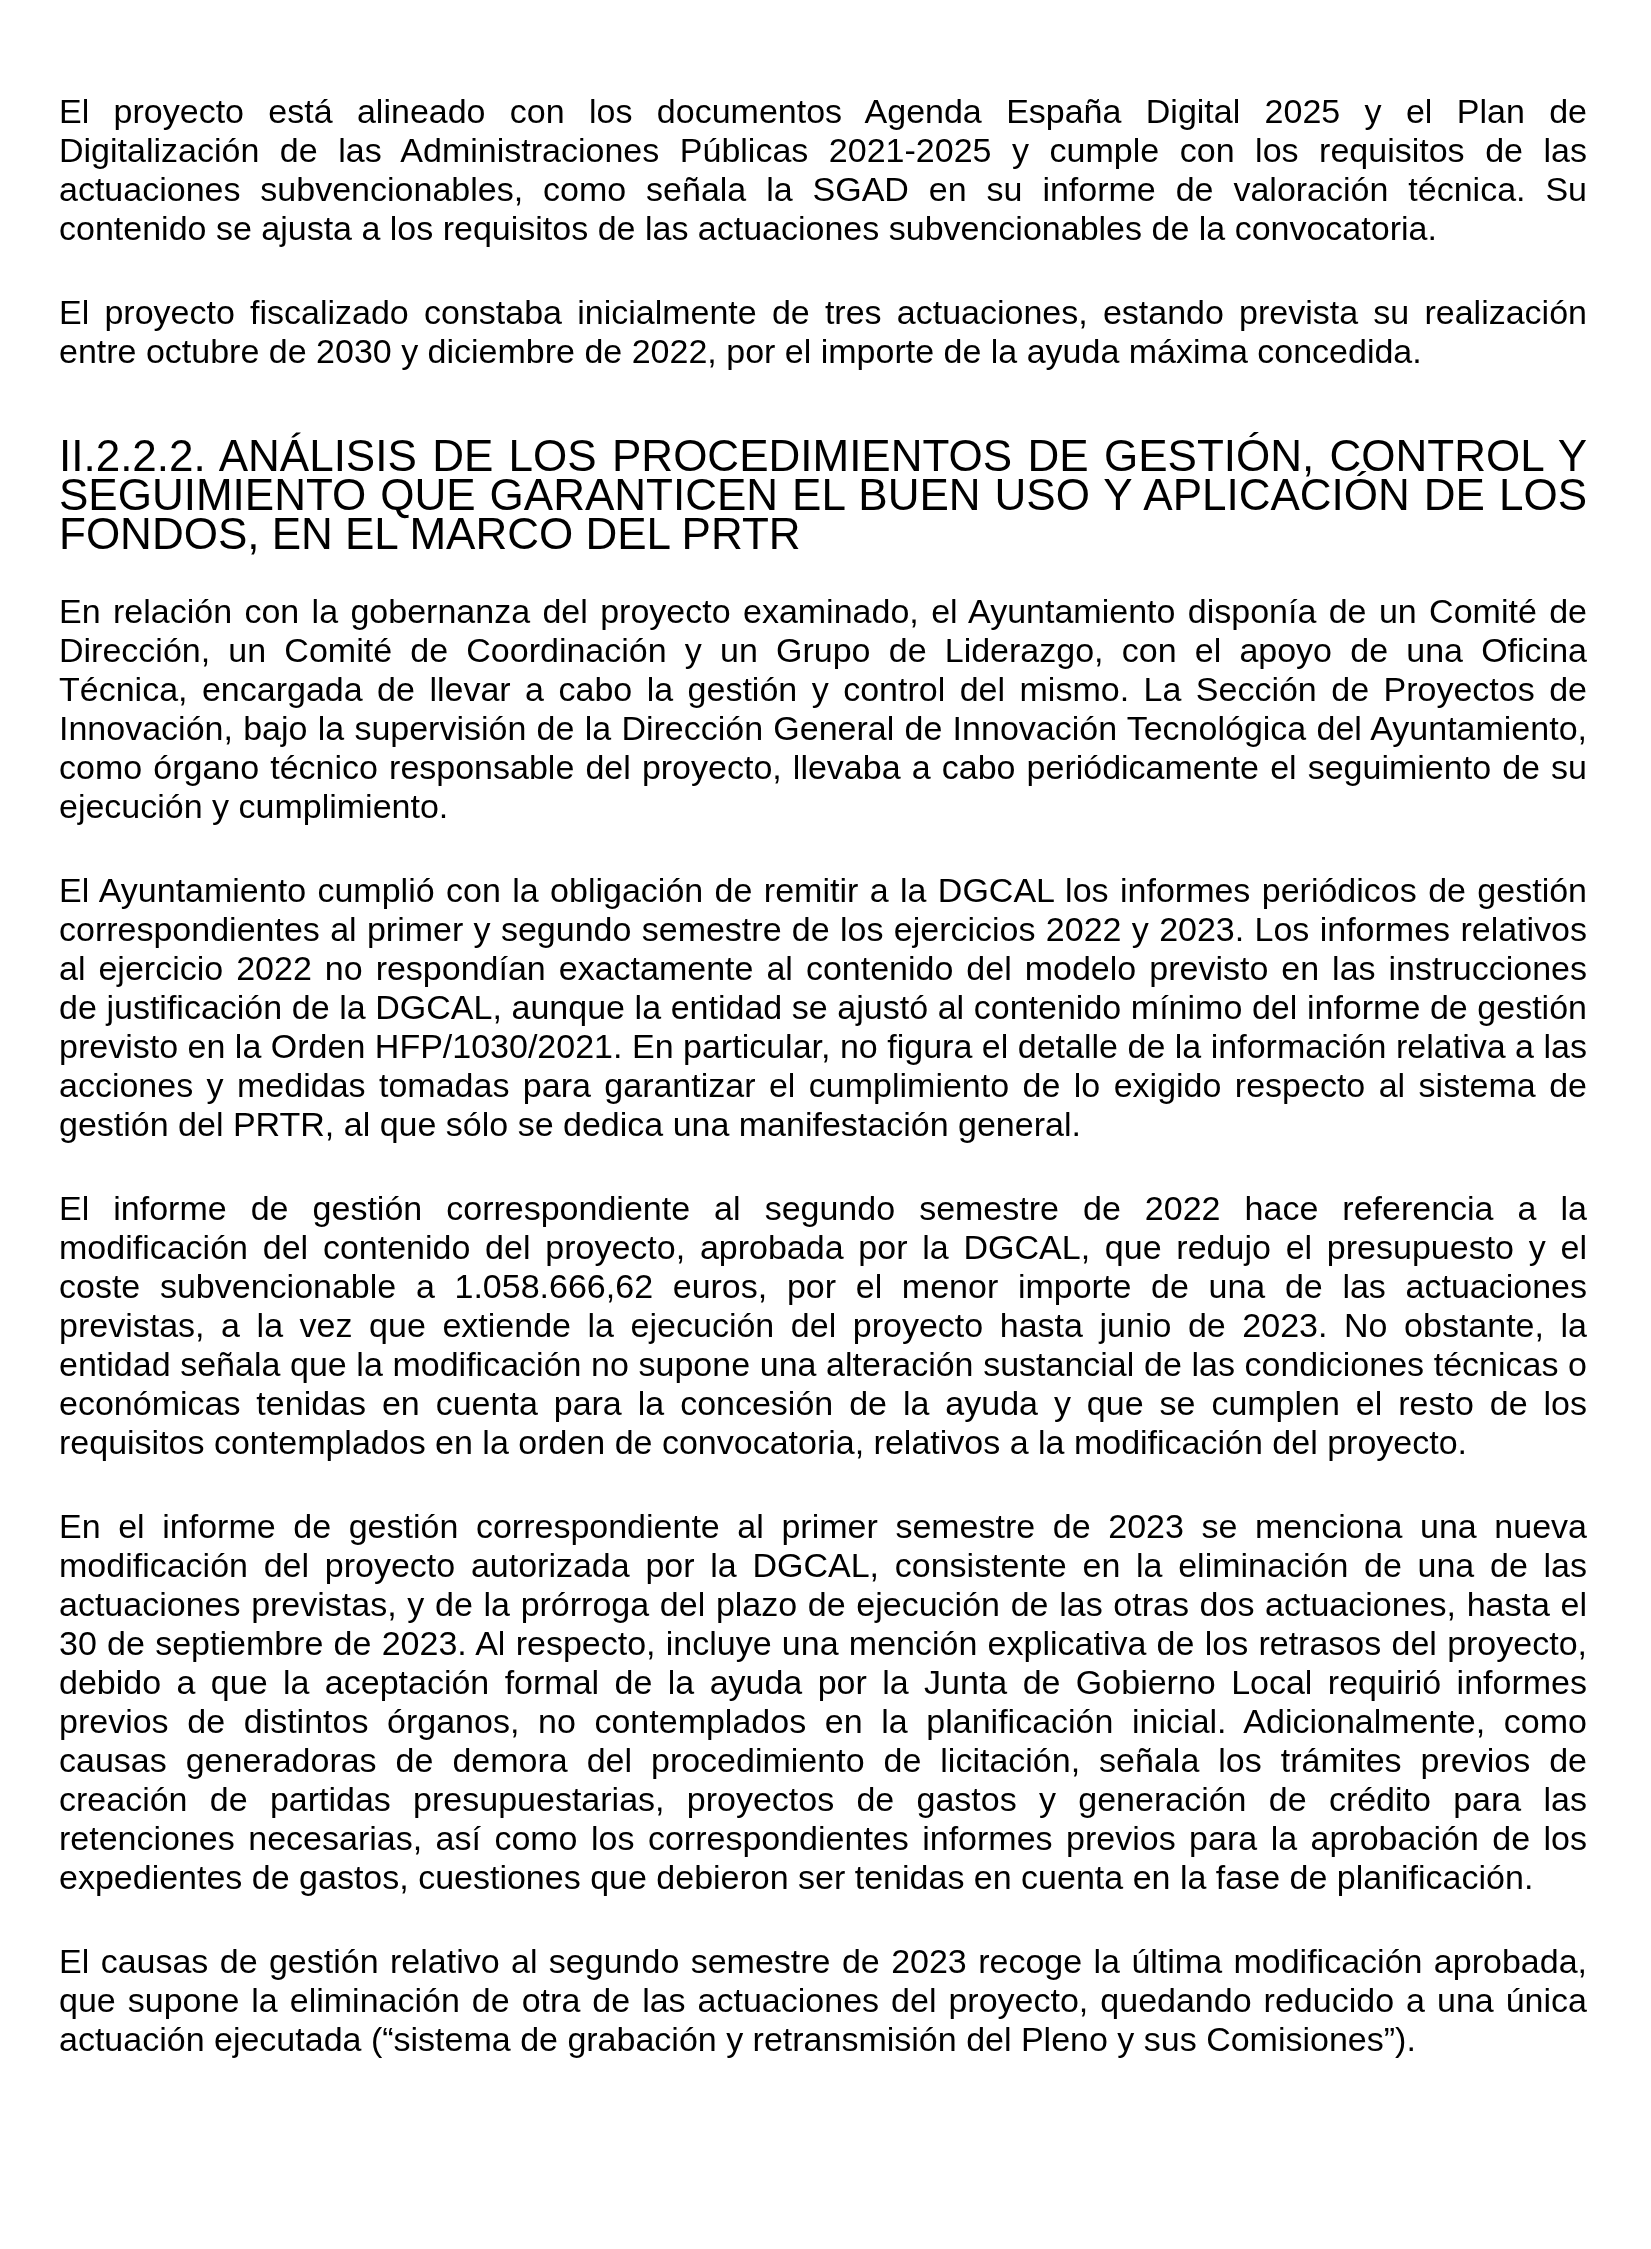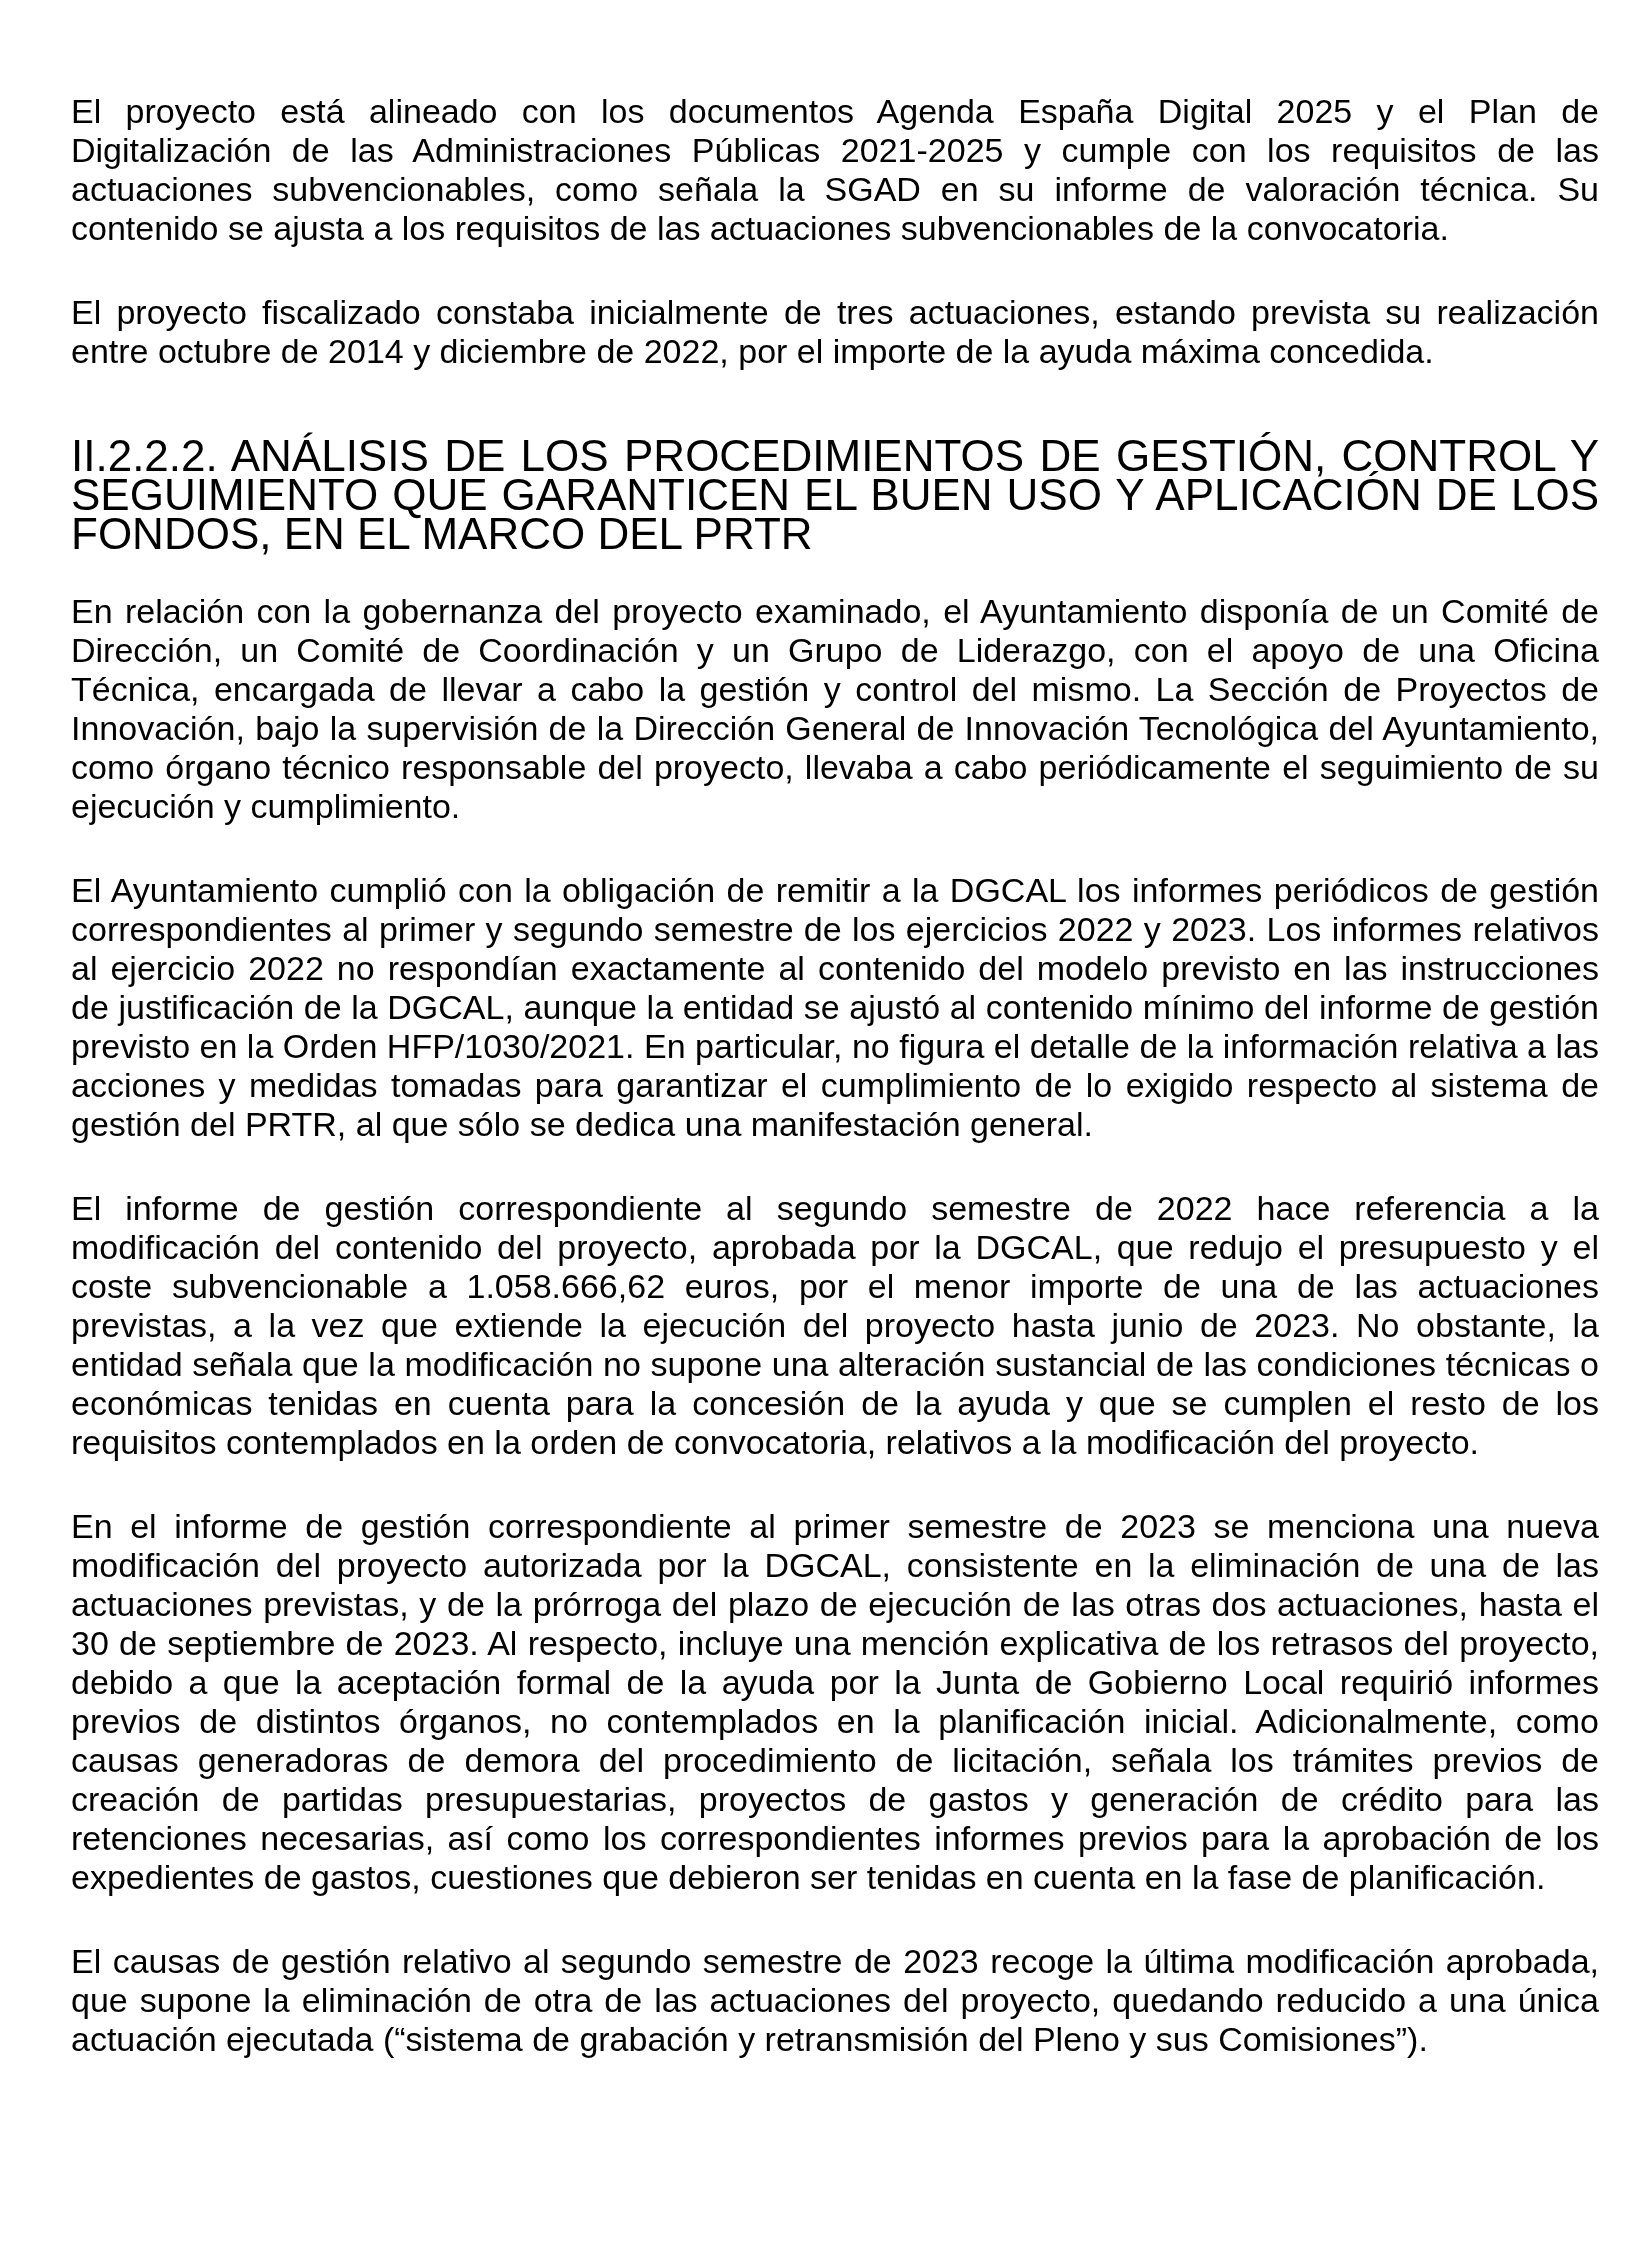--- a/index.html
+++ b/index.html
@@ -10,21 +10,20 @@
   .page {
     position: relative;
     width: 1588px;
     height: 2250px;
     background: #ffffff;
     color: #000000;
     font-family: "Liberation Sans", "DejaVu Sans", sans-serif;
     font-size: 34px;
     line-height: 39px;
     overflow: hidden;
-    margin-left: 12px;
   }
   .content {
     position: absolute;
     top: 92px;
     left: 59px;
     width: 1528px;
   }
   .content p.body {
     margin: 0 0 45px 0;
     text-align: justify;
@@ -43,21 +42,21 @@
   }
 </style>
 </head>
 <body>
 
 <div class="page">
   <div class="content">
 
     <p class="body"><span>El proyecto está alineado con los documentos Agenda España Digital 2025 y el Plan de Digitalización de las Administraciones Públicas 2021-2025 y cumple con los requisitos de las actuaciones subvencionables, como señala la SGAD en su informe de valoración técnica. Su contenido se ajusta a los requisitos de las actuaciones subvencionables de la convocatoria.</span></p>
 
-    <p class="body"><span>El proyecto fiscalizado constaba inicialmente de tres actuaciones, estando prevista su realización entre octubre de 2014 y diciembre de 2022, por el importe de la ayuda máxima concedida.</span></p>
+    <p class="body"><span>El proyecto fiscalizado constaba inicialmente de tres actuaciones, estando prevista su realización entre octubre de 2030 y diciembre de 2022, por el importe de la ayuda máxima concedida.</span></p>
 
     <h2 class="heading"><span>II.2.2.2. ANÁLISIS DE LOS PROCEDIMIENTOS DE GESTIÓN, CONTROL Y SEGUIMIENTO QUE GARANTICEN EL BUEN USO Y APLICACIÓN DE LOS FONDOS, EN EL MARCO DEL PRTR</span></h2>
 
     <p class="body"><span>En relación con la gobernanza del proyecto examinado, el Ayuntamiento disponía de un Comité de Dirección, un Comité de Coordinación y un Grupo de Liderazgo, con el apoyo de una Oficina Técnica, encargada de llevar a cabo la gestión y control del mismo. La Sección de Proyectos de Innovación, bajo la supervisión de la Dirección General de Innovación Tecnológica del Ayuntamiento, como órgano técnico responsable del proyecto, llevaba a cabo periódicamente el seguimiento de su ejecución y cumplimiento.</span></p>
 
     <p class="body"><span>El Ayuntamiento cumplió con la obligación de remitir a la DGCAL los informes periódicos de gestión correspondientes al primer y segundo semestre de los ejercicios 2022 y 2023. Los informes relativos al ejercicio 2022 no respondían exactamente al contenido del modelo previsto en las instrucciones de justificación de la DGCAL, aunque la entidad se ajustó al contenido mínimo del informe de gestión previsto en la Orden HFP/1030/2021. En particular, no figura el detalle de la información relativa a las acciones y medidas tomadas para garantizar el cumplimiento de lo exigido respecto al sistema de gestión del PRTR, al que sólo se dedica una manifestación general.</span></p>
 
     <p class="body"><span>El informe de gestión correspondiente al </span><span class="bold">segundo semestre de 2022</span><span> hace referencia a la modificación del contenido del proyecto, aprobada por la DGCAL, que redujo el presupuesto y el coste subvencionable a 1.058.666,62 euros, por el menor importe de una de las actuaciones previstas, a la vez que extiende la ejecución del proyecto hasta junio de 2023. No obstante, la entidad señala que la modificación no supone una alteración sustancial de las condiciones técnicas o económicas tenidas en cuenta para la concesión de la ayuda y que se cumplen el resto de los requisitos contemplados en la orden de convocatoria, relativos a la modificación del proyecto.</span></p>
 
     <p class="body"><span>En el informe de gestión correspondiente al </span><span class="bold">primer semestre de 2023</span><span> se menciona una nueva modificación del proyecto autorizada por la DGCAL, consistente en la eliminación de una de las actuaciones previstas, y de la prórroga del plazo de ejecución de las otras dos actuaciones, hasta el 30 de septiembre de 2023. Al respecto, incluye una mención explicativa de los retrasos del proyecto, debido a que la aceptación formal de la ayuda por la Junta de Gobierno Local requirió informes previos de distintos órganos, no contemplados en la planificación inicial. Adicionalmente, como causas generadoras de demora del procedimiento de licitación, señala los trámites previos de creación de partidas presupuestarias, proyectos de gastos y generación de crédito para las retenciones necesarias, así como los correspondientes informes previos para la aprobación de los expedientes de gastos, cuestiones que debieron ser tenidas en cuenta en la fase de planificación.</span></p>

